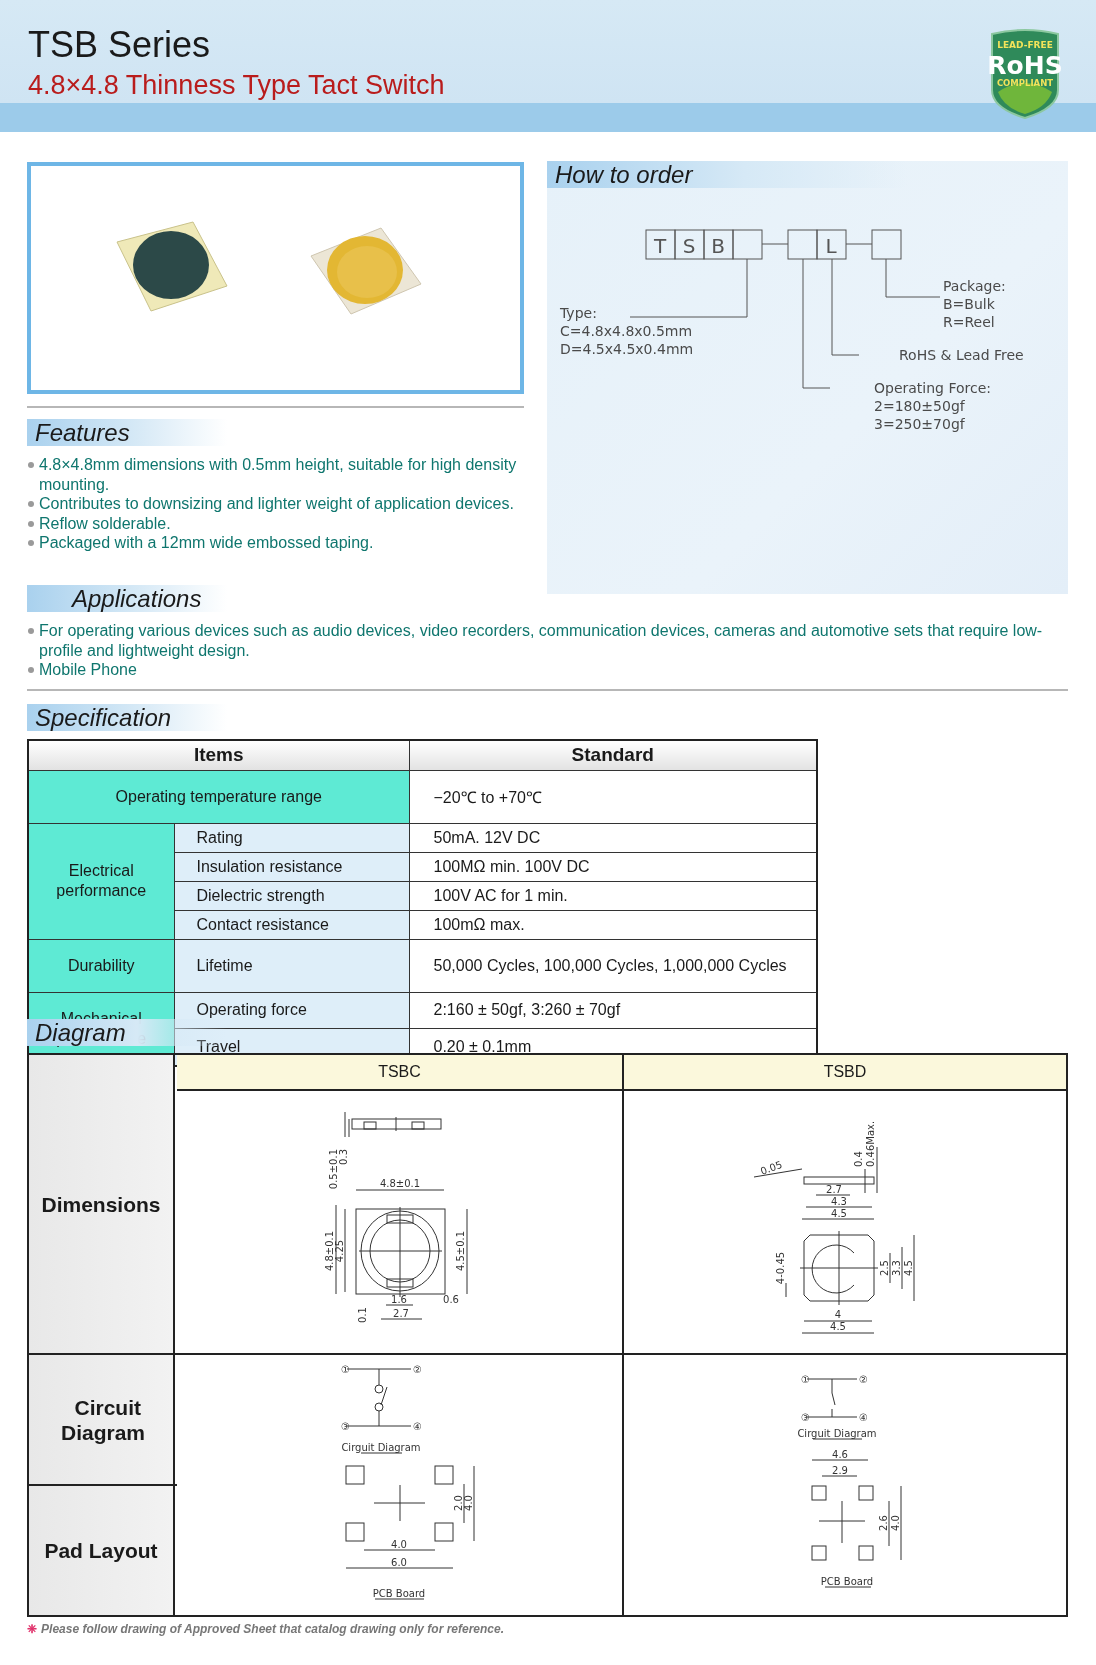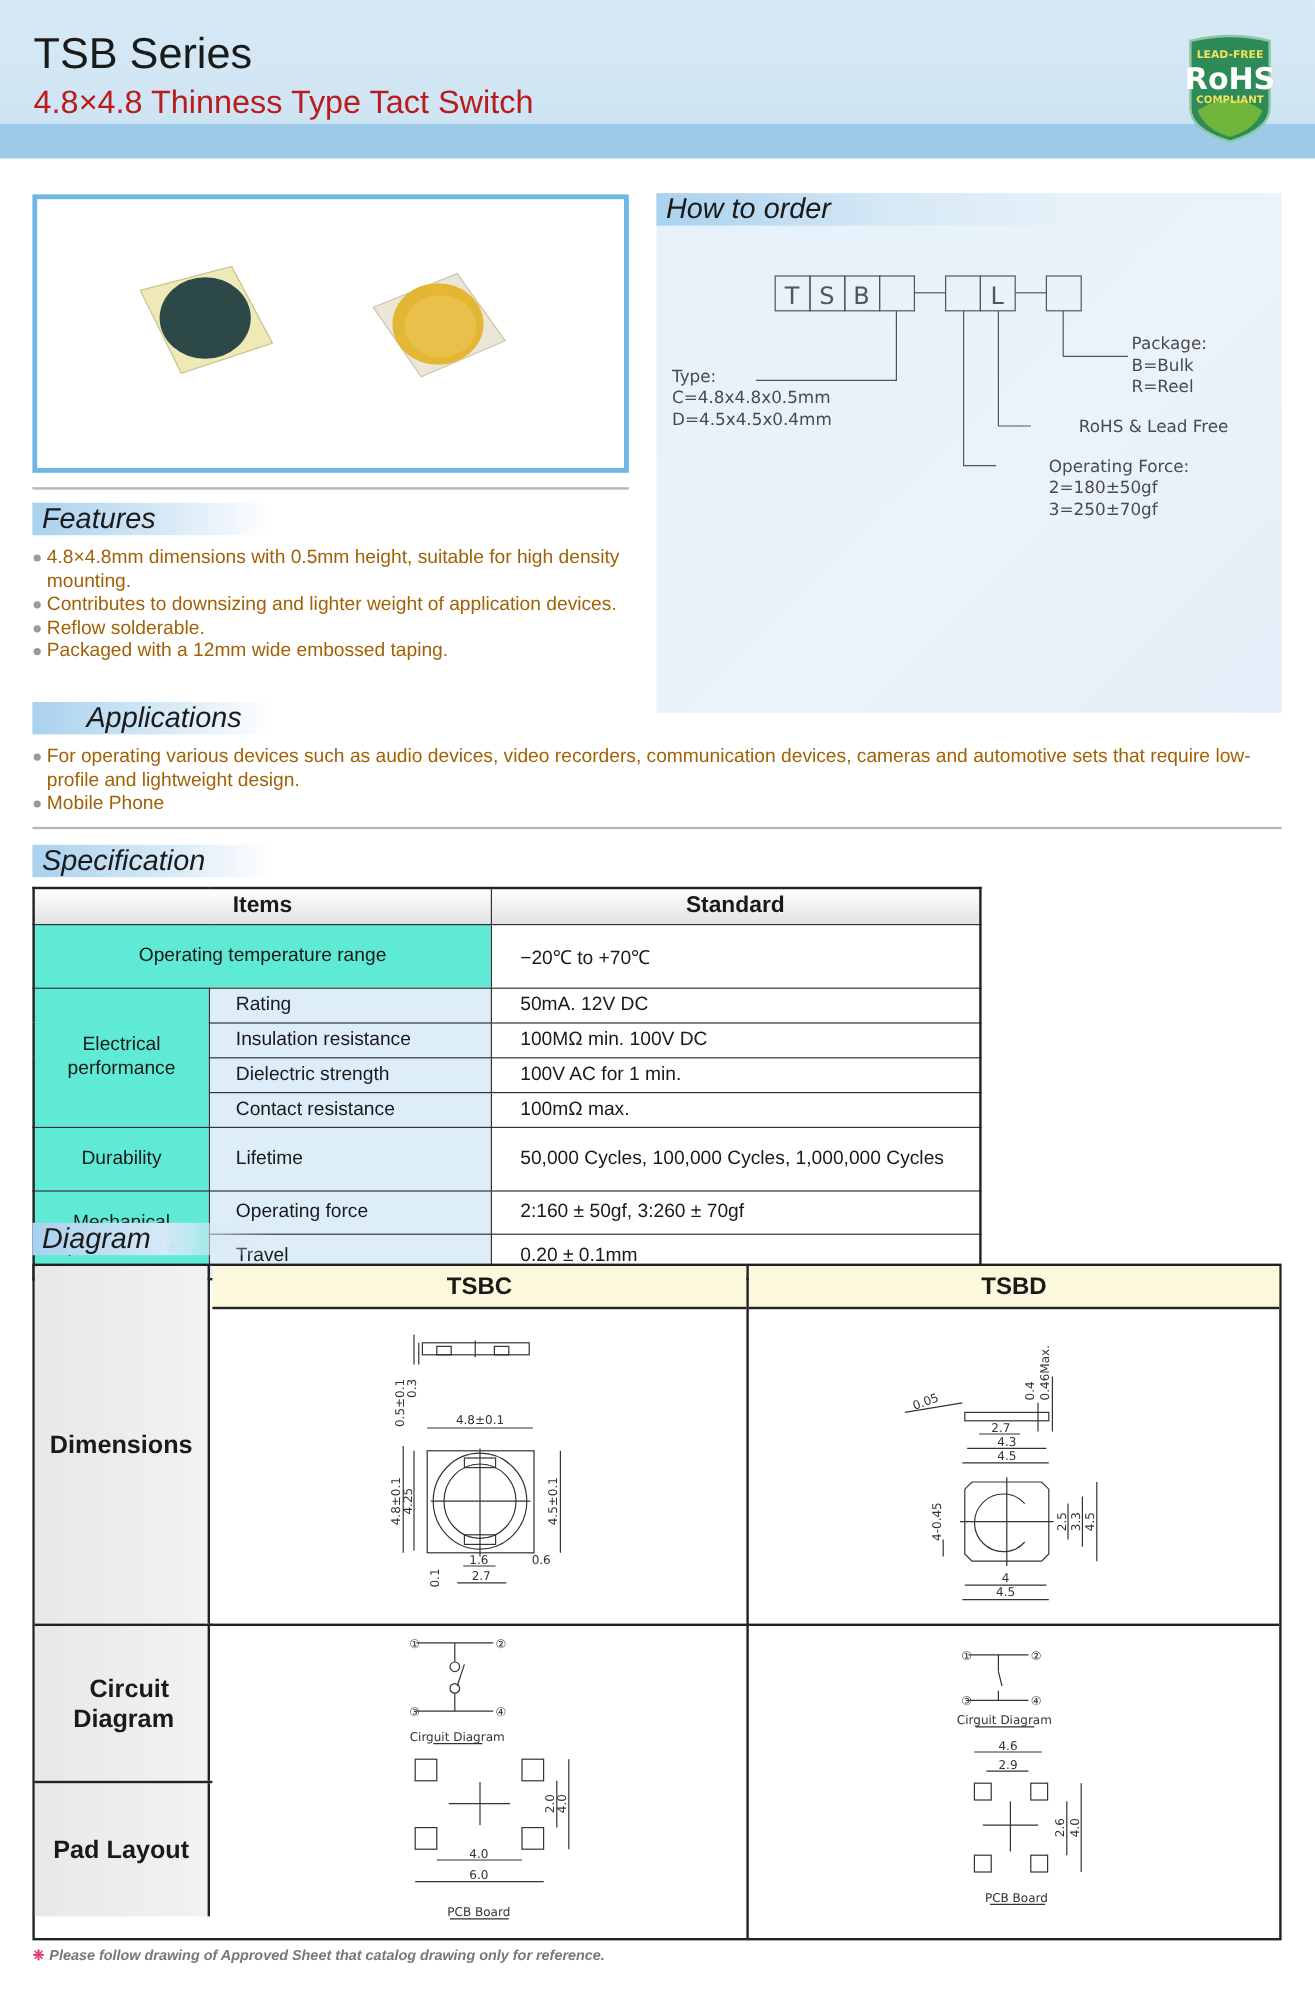--- a/index.html
+++ b/index.html
@@ -15,41 +15,41 @@
 
   
   .photo { position: absolute; left: 27px; top: 162px; width: 497px; height: 232px; border: 4px solid #6eb6e6; background: #fff; }
   .photo svg { position: absolute; left: 0; top: 0; }
 
   .sep { position: absolute; height: 2px; background: #b7b7b7; }
 
   
   .sec-h { position: absolute; height: 27px; background: linear-gradient(90deg, #a9d1ee 0%, #d6e9f6 55%, rgba(255,255,255,0) 100%); font-style: italic; font-size: 24px; line-height: 27px; padding-left: 8px; color: #1a1a1a; white-space: nowrap; }
 
-  .bullets { position: absolute; list-style: none; font-size: 16px; line-height: 19.5px; color: #a16207; }
+  .bullets { position: absolute; list-style: none; font-size: 16px; line-height: 19.5px; color: #0f766e; }
   .bullets li { position: relative; padding-left: 12px; }
   .bullets li::before { content: ""; position: absolute; left: 1px; top: 7px; width: 6px; height: 6px; border-radius: 50%; background: #9a9a9a; }
 
   
   .order { position: absolute; left: 547px; top: 161px; width: 521px; height: 433px; background: linear-gradient(135deg, #e6f1f9, #eaf3fa 60%, #e3eef8); }
   .order svg { position: absolute; left: 0; top: 0; }
   .order .otext { font-family: "DejaVu Sans", sans-serif; font-size: 14px; fill: #4a4a4a; }
 
   
   table.spec { position: absolute; left: 27px; top: 739px; width: 791px; border-collapse: collapse; border: 2px solid #222; font-size: 16px; }
   table.spec td, table.spec th { border: 1.5px solid #333; height: 29px; padding: 0 0 0 22px; }
   table.spec th { background: linear-gradient(#ffffff, #e2e2e2); font-size: 19px; font-weight: bold; text-align: center; padding: 0; height: 30px; }
   table.spec td.grp { background: #5eead4; text-align: center; padding: 16px; line-height: 20px; }
   table.spec td.item { background: #deeef9; }
   table.spec td.val { background: #fff; padding-left: 24px; }
 
   
   .diag { position: absolute; left: 27px; top: 1053px; width: 1041px; height: 564px; border: 2px solid #222; }
   .diag .lbl { position: absolute; left: 0; width: 146px; background: linear-gradient(90deg, #e8e8e8, #f2f2f2); border-right: 2px solid #222; display: flex; align-items: center; justify-content: center; text-align: right; font-size: 21px; font-weight: bold; line-height: 25px; }
-  .diag .colh { position: absolute; top: 0; height: 36px; background: #fbf8dc; border-bottom: 2px solid #222; font-size: 20px; font-weight: bold; display: flex; align-items: center; justify-content: center; }
+  .diag .colh { position: absolute; top: 0; height: 36px; background: #fbf8dc; border-bottom: 2px solid #222; font-size: 16px; font-weight: normal; display: flex; align-items: center; justify-content: center; }
   .diag .vdiv { position: absolute; top: 0; bottom: 0; width: 2px; background: #222; }
   .diag .hdiv { position: absolute; height: 2px; background: #222; }
   .diag svg { position: absolute; }
   .draw { stroke: #333; stroke-width: 1; fill: none; }
   .dtext { font-family: "DejaVu Sans", sans-serif; font-size: 10px; fill: #333; }
   .foot { position: absolute; left: 27px; top: 1622px; font-size: 12px; font-style: italic; font-weight: bold; color: #777; white-space: nowrap; }
   .foot .star { color: #e0306a; font-style: normal; margin-right: 4px; }
 </style>
 </head>
 <body>
@@ -182,21 +182,21 @@
   </tr>
 </tbody>
   </table>
 
 <div class="sec-h" style="left:27px; top:1019px; width:200px;">Diagram</div>
 <div class="diag">
   <div class="lbl" style="top:0; height:298px;">Dimensions</div>
   <div class="lbl" style="top:300px; height:129px;">
       <span style="display:inline-block;width:80px;">Circuit Diagram</span>
     </div>
-  <div class="lbl" style="top:431px; height:111px;">Pad Layout</div>
+  <div class="lbl" style="top:431px; height:129px;">Pad Layout</div>
   <div class="hdiv" style="left:0; width:148px; top:298px;"></div>
   <div class="hdiv" style="left:0; width:148px; top:429px;"></div>
   <div class="hdiv" style="left:146px; right:0; top:298px;"></div>
   <div class="colh" style="left:148px; width:445px;">TSBC</div>
   <div class="colh" style="left:595px; right:0;">TSBD</div>
   <div class="vdiv" style="left:593px;"></div>
 
   <svg style="left:280px; top:52px;" width="170" height="244" viewBox="0 0 170 244">
     <g class="draw">
       <rect x="43" y="12" width="89" height="10"></rect>

